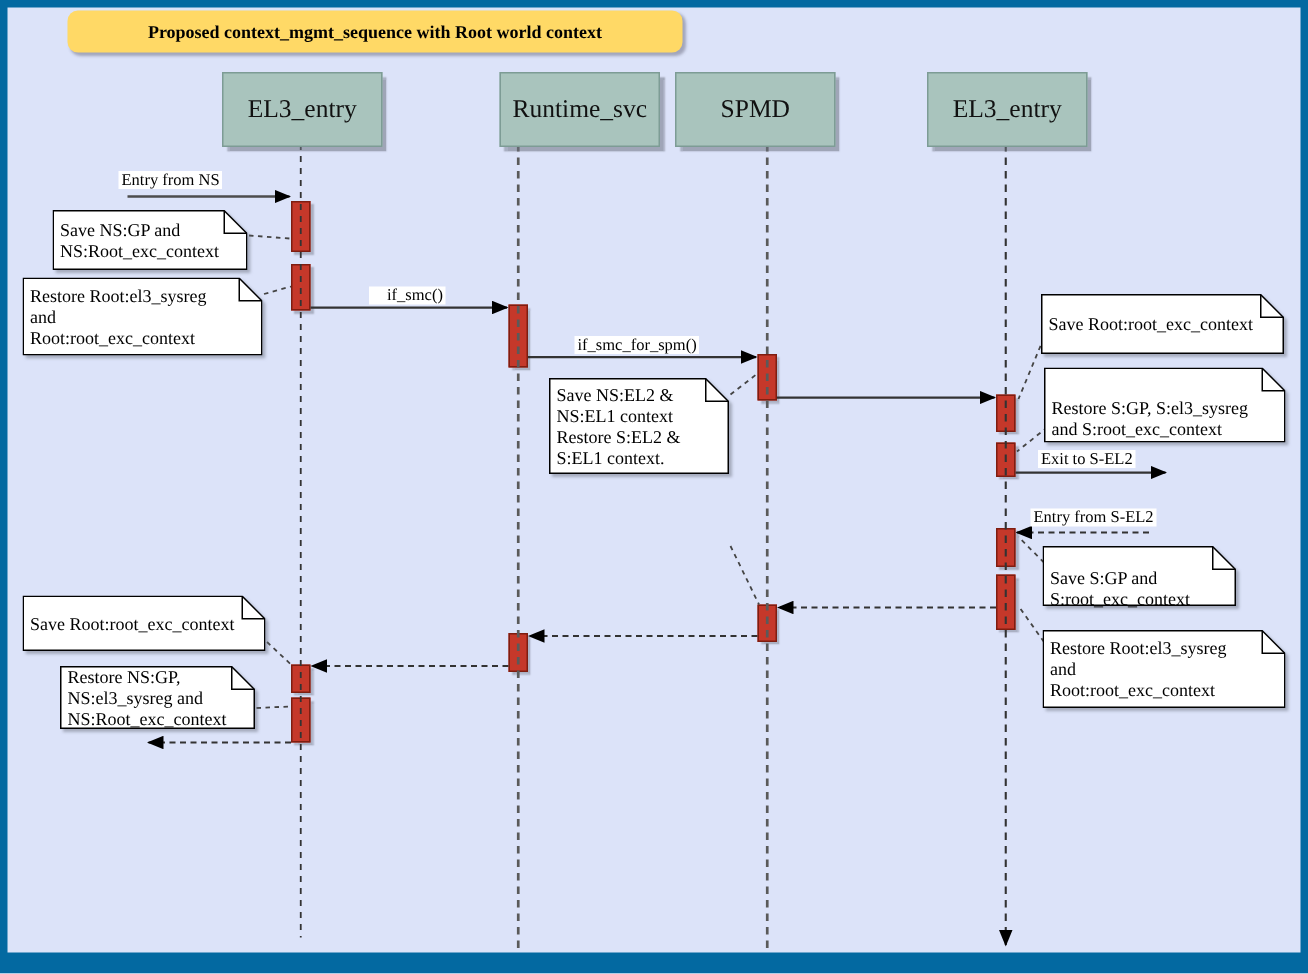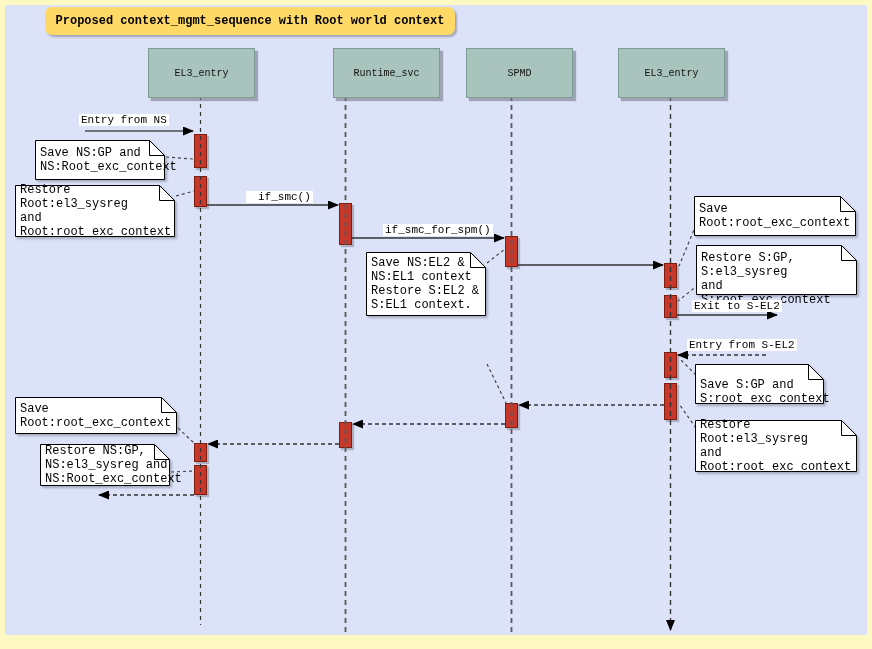--- a/index.html
+++ b/index.html
@@ -1,30 +1,30 @@
 <!DOCTYPE html>
 <html><head>
 <meta charset="utf-8">
 <style>
   html,body{margin:0;padding:0;}
   #stage{
-    position:relative; width:872px; height:649px; background:#fef9c3;
-    font-family:Liberation Mono, monospace; overflow:hidden;
+    position:relative; width:872px; height:649px; background:#0369a1;
+    font-family:Liberation Serif, serif; overflow:hidden;
   }
   #canvas-bg{ position:absolute; left:5px; top:5px; width:862px; height:630px; background:#dce3f9; }
   .layer{ position:absolute; left:0; top:0; width:872px; height:649px; }
   #title-banner{
     position:absolute; left:45px; top:7px; width:410px; height:28px;
     background:#ffd966; border-radius:7px; display:flex; align-items:center; justify-content:center;
     font-size:12px; font-weight:bold; color:#000; box-shadow:2px 2px 2px rgba(90,90,110,.45); z-index:5;
   }
   .actor{
     position:absolute; top:48px; width:105px; height:48px; background:#a9c4bd;
     border:1px solid #7d9c95; box-shadow:3px 3px 1px rgba(110,115,130,.55);
-    display:flex; align-items:center; justify-content:center; font-size:10px; color:#111; z-index:4;
+    display:flex; align-items:center; justify-content:center; font-size:17px; color:#111; z-index:4;
   }
   .act-bar{
     position:absolute; width:13px; background:#c5382a; border:1px solid #7f1d10;
     box-sizing:border-box; box-shadow:2px 2px 1px rgba(110,115,130,.45); z-index:1;
   }
   #arrow-layer{ z-index:2; pointer-events:none; }
   .note{ position:absolute; z-index:3; }
   .note-shape{ position:absolute; left:0; top:0; filter:drop-shadow(2px 2px 1px rgba(110,115,130,.5)); }
   .note-text{
     position:absolute; left:0; top:0; right:2px; bottom:0; display:flex; align-items:center;
@@ -38,21 +38,21 @@
 </head>
 <body>
 
 <div id="stage">
   <div id="canvas-bg"></div>
 
   <div id="title-banner">Proposed context_mgmt_sequence with Root world context</div>
 
   <div class="actor" style="left:148px;">EL3_entry</div>
   <div class="actor" style="left:293px;margin-left:40px;">Runtime_svc</div>
-  <div class="actor" style="left:466px;">SPMD</div>
+  <div class="actor" style="left:450px;">SPMD</div>
   <div class="actor" style="left:618px;">EL3_entry</div>
 
   <div class="act-bar" style="left:194px; top:134px; height:34px;"></div>
   <div class="act-bar" style="left:194px; top:176px; height:31px;"></div>
   <div class="act-bar" style="left:194px; top:443px; height:19px;"></div>
   <div class="act-bar" style="left:194px; top:465px; height:30px;"></div>
 
   <div class="act-bar" style="left:339px; top:203px; height:42px;"></div>
   <div class="act-bar" style="left:339px; top:422px; height:26px;"></div>
 

